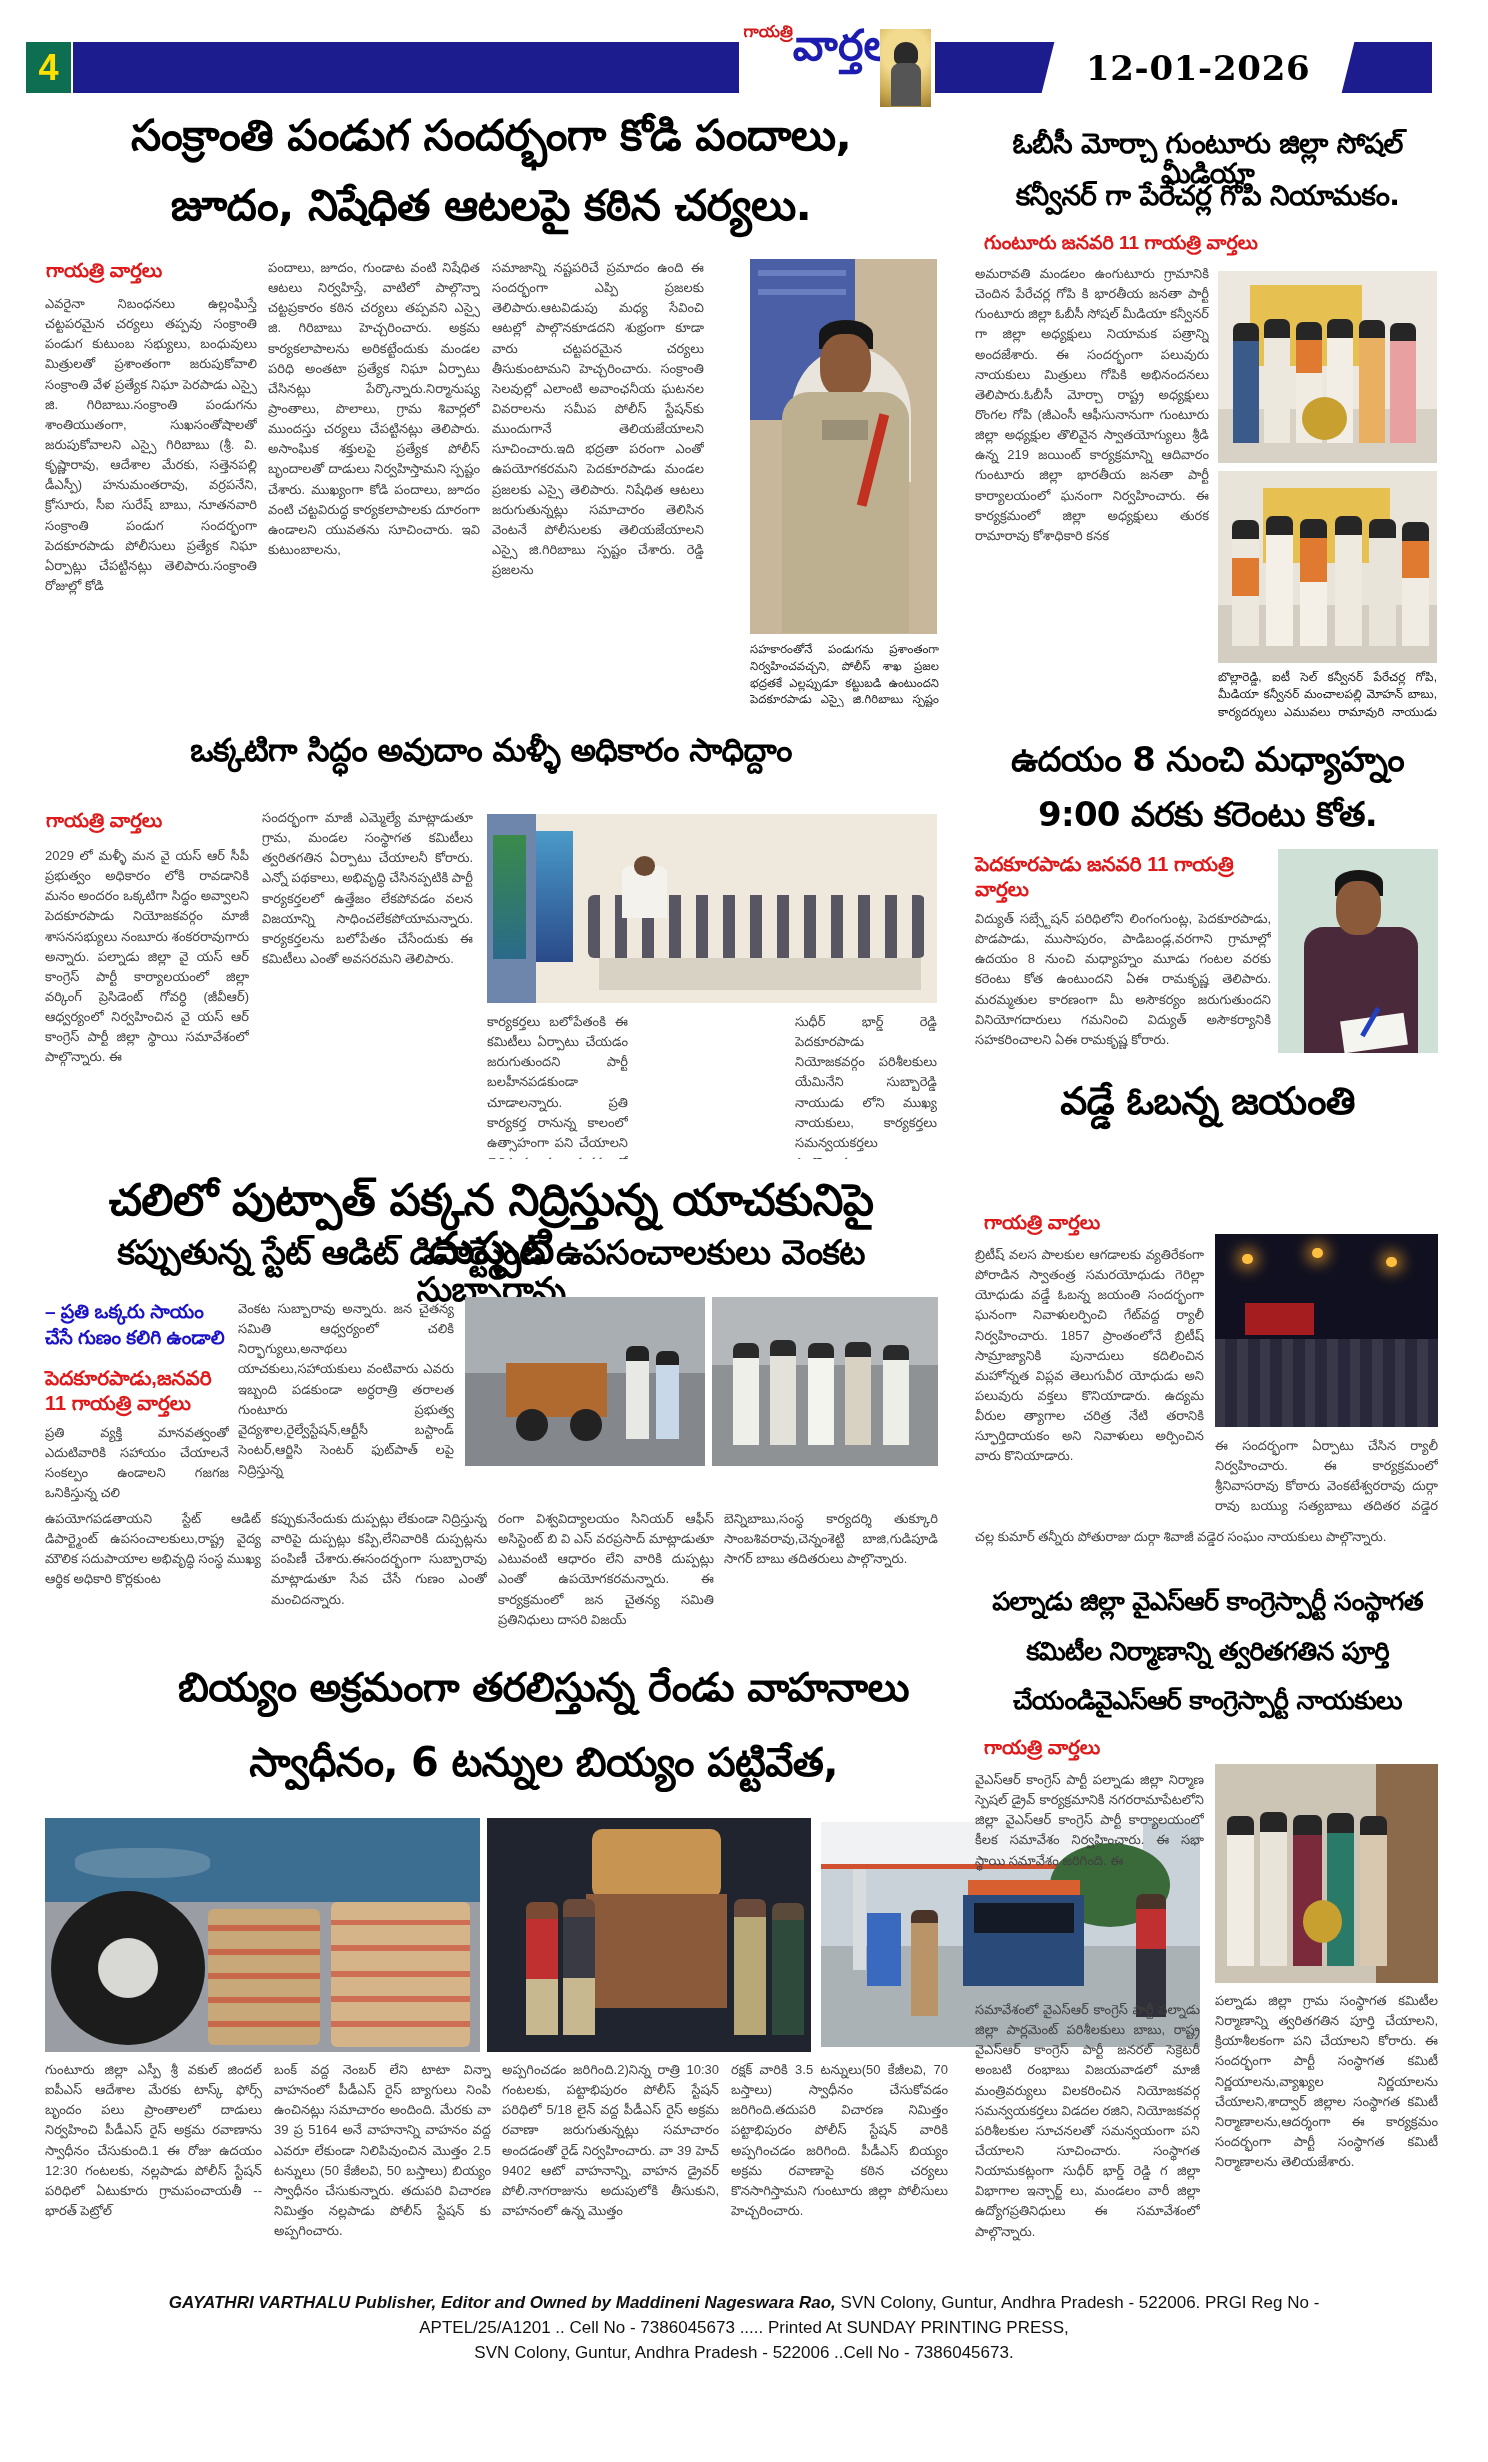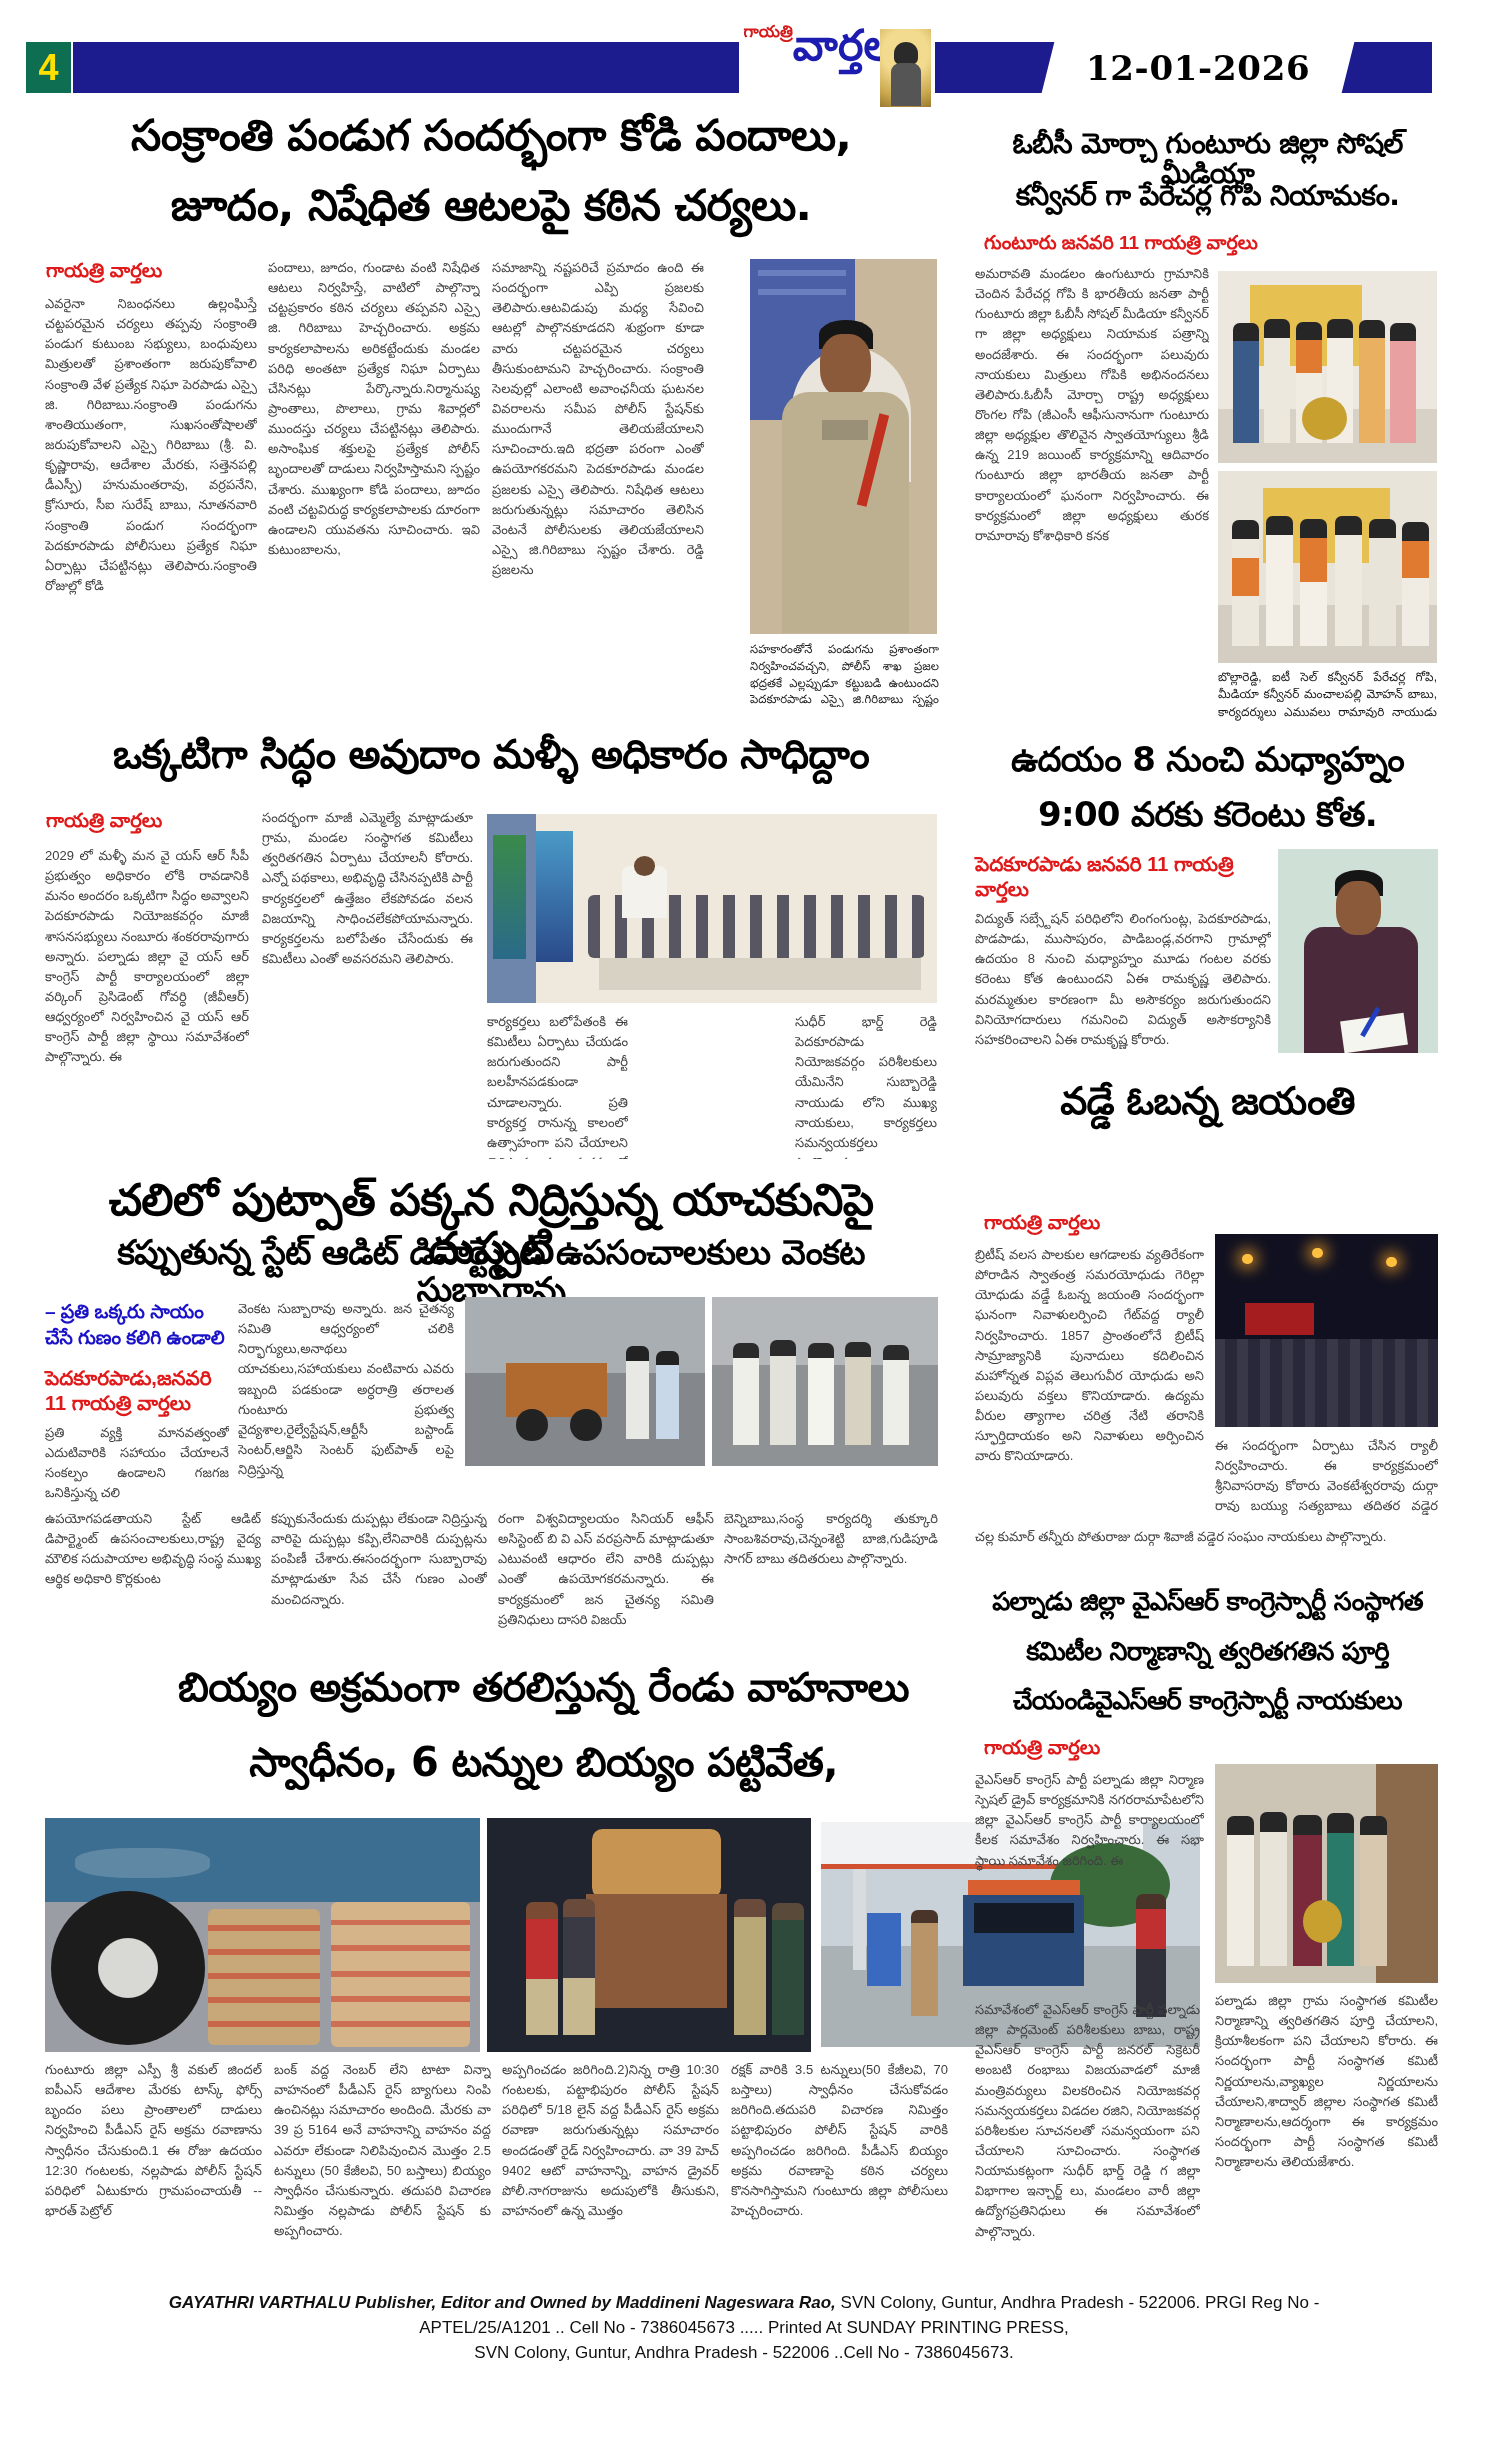--- a/index.html
+++ b/index.html
@@ -65,21 +65,21 @@
     <div class="ph" style="left:7.5px;top:30px;width:88px;height:6px;background:#6a7fc0;"></div>
     <div class="ph" style="left:41px;top:88px;width:120px;height:135px;background:#e9e5dc;border-radius:50% 50% 0 0;"></div>
     <div class="ph" style="left:69px;top:61px;width:54px;height:28.5px;background:#161616;border-radius:50% 50% 0 0;"></div>
     <div class="ph" style="left:70px;top:75px;width:51px;height:63px;background:#8a5a3a;border-radius:42%;"></div>
     <div class="ph" style="left:31.5px;top:133px;width:127px;height:241px;background:#bdb091;border-radius:27px 27px 0 0;"></div>
     <div class="ph" style="left:118px;top:154px;width:9.7px;height:94px;background:#c23020;transform:rotate(14deg);"></div>
     <div class="ph" style="left:72px;top:161px;width:46px;height:19.5px;background:#9a9078;"></div>
   </div>
   <div class="cap" style="left:750px;top:641px;width:189px;height:66px;">సహకారంతోనే పండుగను ప్రశాంతంగా నిర్వహించవచ్చని, పోలీస్ శాఖ ప్రజల భద్రతకే ఎల్లప్పుడూ కట్టుబడి ఉంటుందని పెదకూరపాడు ఎస్సై జి.గిరిబాబు  స్పష్టం చేశారు ...</div>
 
-  <div class="hl" style="left:45px;top:733px;width:892px;font-size:40px;">ఒక్కటిగా సిద్ధం అవుదాం  మళ్ళీ అధికారం సాధిద్దాం</div>
+  <div class="hl" style="left:45px;top:733px;width:892px;font-size:32px;">ఒక్కటిగా సిద్ధం అవుదాం  మళ్ళీ అధికారం సాధిద్దాం</div>
 
   <div class="byline" style="left:46px;top:808px;">గాయత్రి వార్తలు</div>
   <div class="col" style="left:45px;top:846px;width:204px;height:313px;">2029 లో మళ్ళీ మన వై యస్ ఆర్ సీపీ ప్రభుత్వం అధికారం లోకి రావడానికి మనం అందరం ఒక్కటిగా సిద్ధం అవ్వాలని పెదకూరపాడు నియోజకవర్గం మాజీ శాసనసభ్యులు నంబూరు శంకరరావుగారు అన్నారు. పల్నాడు జిల్లా వై యస్ ఆర్ కాంగ్రెస్ పార్టీ కార్యాలయంలో జిల్లా వర్కింగ్ ప్రెసిడెంట్ గోవర్ధి (జీవీఆర్) ఆధ్వర్యంలో నిర్వహించిన వై యస్ ఆర్ కాంగ్రెస్ పార్టీ జిల్లా స్థాయి సమావేశంలో పాల్గొన్నారు. ఈ</div>
   <div class="col" style="left:262px;top:808px;width:211px;height:351px;">సందర్భంగా మాజీ ఎమ్మెల్యే మాట్లాడుతూ గ్రామ, మండల సంస్థాగత కమిటీలు త్వరితగతిన ఏర్పాటు చేయాలనీ కోరారు. ఎన్నో పథకాలు, అభివృద్ధి చేసినప్పటికి పార్టీ కార్యకర్తలలో ఉత్తేజం లేకపోవడం వలన విజయాన్ని సాధించలేకపోయామన్నారు. కార్యకర్తలను బలోపేతం చేసేందుకు ఈ కమిటీలు ఎంతో అవసరమని తెలిపారు.</div>
 
   <div class="photo" style="left:487px;top:814px;width:450px;height:189px;background:linear-gradient(90deg,#6e86ac 0 11%,#efe9dd 11% 100%);">
     <div class="ph" style="left:6px;top:21px;width:33px;height:124px;background:linear-gradient(180deg,#3a8a4a,#2a6a8a);"></div>
     <div class="ph" style="left:49px;top:16.5px;width:37px;height:131px;background:linear-gradient(180deg,#4a9ac8,#2a4a8a);"></div>
     <div class="ph" style="left:101px;top:81px;width:337px;height:63px;border-radius:6px;opacity:.85;
          background:repeating-linear-gradient(90deg,#3c3c4c 0 12px,transparent 12px 27px);"></div>

